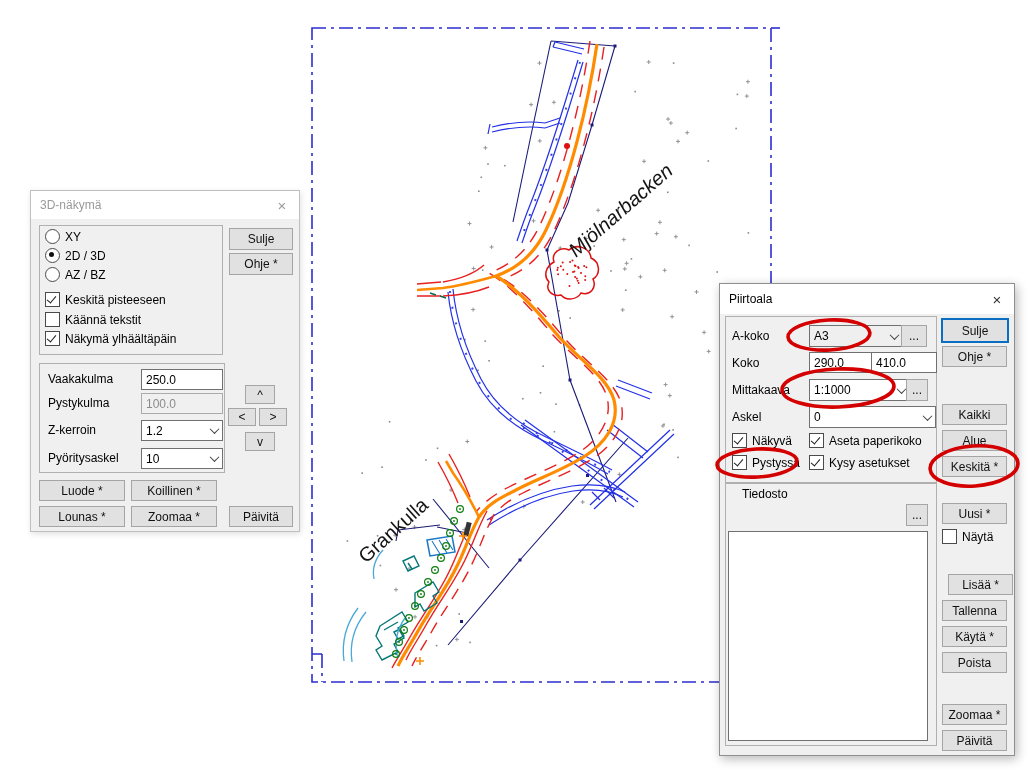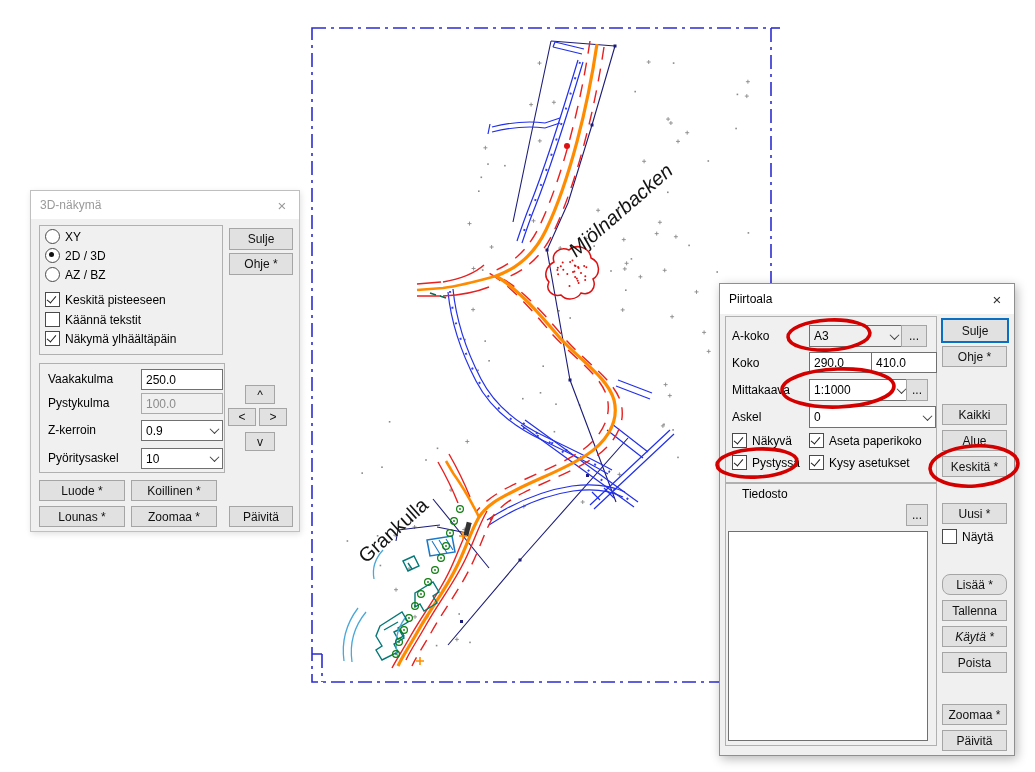--- a/index.html
+++ b/index.html
@@ -344,21 +344,21 @@
     <span>250.0</span>
   </div>
 
   <span class="lbl" style="left:17px;top:205px;">Pystykulma</span>
   <div class="input disabled" style="left:110px;top:202px;width:72px;height:19px;text-align:right;">
     <span>100.0</span>
   </div>
 
   <span class="lbl" style="left:17px;top:232px;">Z-kerroin</span>
   <div class="combo" style="left:110px;top:229px;width:72px;height:19px;">
-    <span>0.9</span>
+    <span>1.2</span>
     <span class="chev"></span>
   </div>
 
   <span class="lbl" style="left:17px;top:260px;">Pyöritysaskel</span>
   <div class="combo" style="left:110px;top:257px;width:72px;height:19px;">
     <span>10</span>
     <span class="chev"></span>
   </div>
 
   <div class="btn" style="left:214px;top:194px;width:28px;height:17px;">^</div>
@@ -435,23 +435,23 @@
   <div class="btn btn-default" style="left:221px;top:34px;width:64px;height:21px;">Sulje</div>
   <div class="btn" style="left:222px;top:62px;width:63px;height:19px;">Ohje *</div>
   <div class="btn" style="left:222px;top:120px;width:63px;height:19px;">Kaikki</div>
   <div class="btn" style="left:222px;top:146px;width:63px;height:19px;">Alue</div>
   <div class="btn" style="left:222px;top:172px;width:63px;height:19px;">Keskitä *</div>
   <div class="btn" style="left:222px;top:219px;width:63px;height:19px;">Uusi *</div>
   <div class="cbrow" style="left:222px;top:245px;">
     <span class="check"></span>
     <span>Näytä</span>
   </div>
-  <div class="btn" style="left:222px;top:290px;width:63px;height:19px;border-radius:8px;">Lisää *</div>
+  <div class="btn" style="left:228px;top:290px;width:63px;height:19px;">Lisää *</div>
   <div class="btn" style="left:222px;top:316px;width:63px;height:19px;">Tallenna</div>
-  <div class="btn" style="left:222px;top:342px;width:63px;height:19px;font-style:italic;">Käytä *</div>
+  <div class="btn" style="left:222px;top:342px;width:63px;height:19px;">Käytä *</div>
   <div class="btn" style="left:222px;top:368px;width:63px;height:19px;">Poista</div>
   <div class="btn" style="left:222px;top:420px;width:63px;height:19px;">Zoomaa *</div>
   <div class="btn" style="left:222px;top:446px;width:63px;height:19px;">Päivitä</div>
 </div>
 
 <svg class="overlay" width="1035" height="772" viewBox="0 0 1035 772" style="z-index:30;">
   <g fill="none" stroke="#d40000" stroke-width="3.6" stroke-linecap="round">
     <ellipse cx="829" cy="335" rx="41" ry="15" transform="rotate(-3 829 335)"></ellipse>
     <ellipse cx="838" cy="388" rx="56" ry="19" transform="rotate(-2 838 388)"></ellipse>
     <ellipse cx="757" cy="463" rx="40" ry="14" transform="rotate(-3 757 463)"></ellipse>

